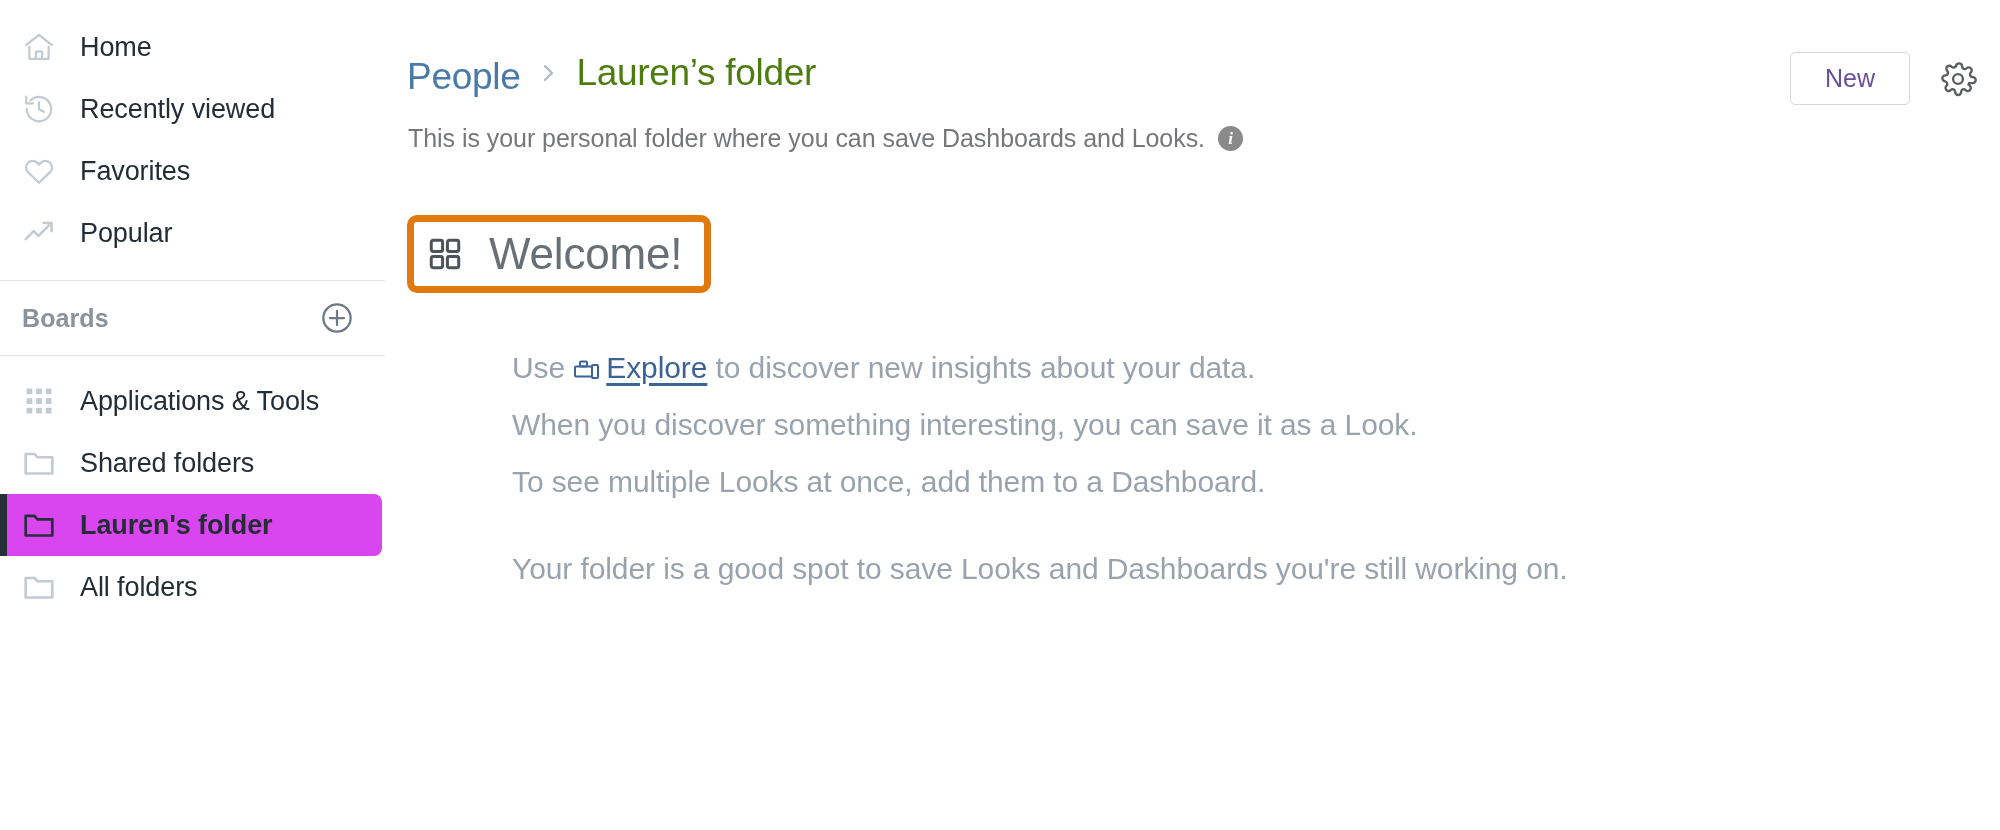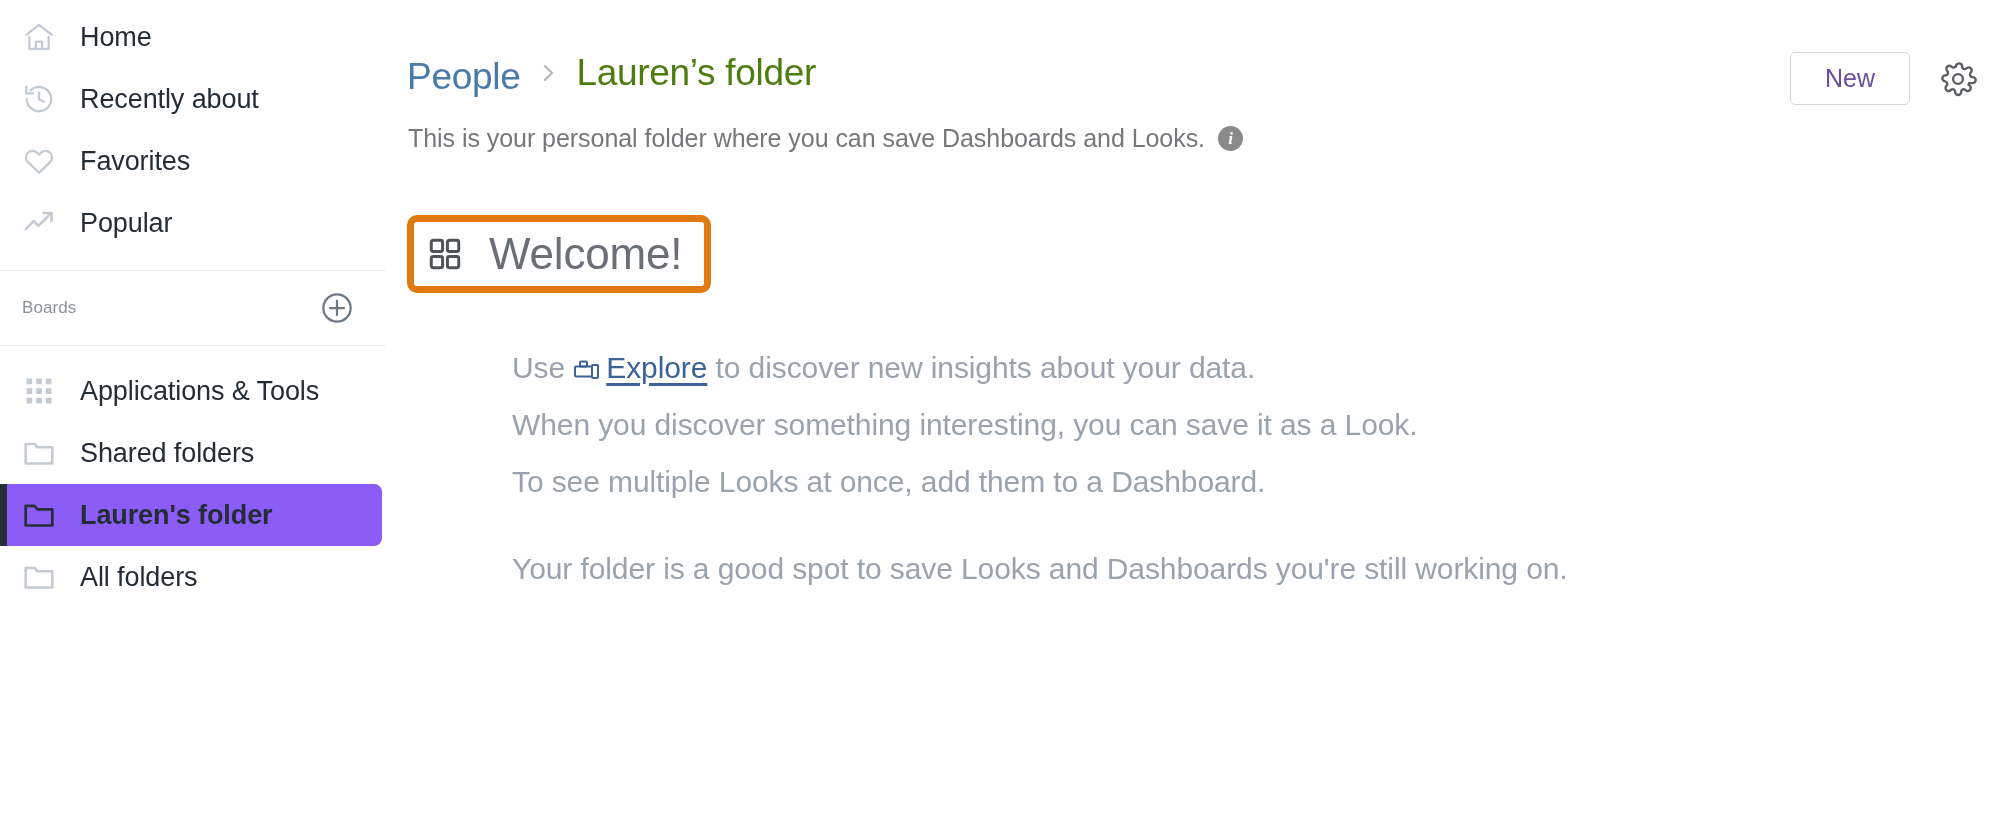--- a/index.html
+++ b/index.html
@@ -18,21 +18,21 @@
     background: #ffffff;
   }
 
   
   .sidebar {
     width: 385px;
     height: 646px;
     flex: 0 0 385px;
     background: #ffffff;
     position: relative;
-    padding-top: 6px;
+    padding-top: 16px;
   }
   .nav-item {
     position: relative;
     display: flex;
     align-items: center;
     height: 62px;
     padding-left: 22px;
     cursor: pointer;
     border-radius: 0 8px 8px 0;
   }
@@ -45,21 +45,21 @@
     justify-content: center;
     margin-right: 24px;
   }
   .nav-item .nav-label {
     font-size: 27px;
     color: #242c35;
     letter-spacing: -0.1px;
     white-space: nowrap;
   }
   .nav-item.selected {
-    background: #8b5cf6;
+    background: #d946ef;
     margin-right: 3px;
   }
   .nav-item.selected .nav-label {
     font-weight: bold;
   }
   .sel-bar {
     position: absolute;
     left: 0; top: 0;
     width: 7px; height: 100%;
     background: #262e38;
@@ -72,23 +72,23 @@
     width: 385px;
   }
   .section-head {
     display: flex;
     align-items: center;
     justify-content: space-between;
     height: 74px;
     padding: 0 30px 0 22px;
   }
   .section-title {
-    font-size: 17px;
+    font-size: 25px;
     color: #8a929c;
-    font-weight: normal;
+    font-weight: bold;
     letter-spacing: 0.1px;
   }
   .plus-btn {
     width: 36px; height: 36px;
     cursor: pointer;
     display: flex; align-items: center; justify-content: center;
   }
 
   
   .main {
@@ -253,21 +253,21 @@
     </div>
 
     <div class="nav-item">
       <span class="nav-icon">
         <svg width="34" height="34" viewBox="0 0 24 24" fill="none" stroke="#c3cad2" stroke-width="1.6" stroke-linecap="round" stroke-linejoin="round">
           <path d="M3.4 12a8.6 8.6 0 1 0 2.6-6.1"></path>
           <polyline points="3,3.3 3,8.1 7.8,8.1"></polyline>
           <polyline points="12,7.4 12,12.2 15.4,14"></polyline>
         </svg>
       </span>
-      <span class="nav-label">Recently about</span>
+      <span class="nav-label">Recently viewed</span>
     </div>
 
     <div class="nav-item">
       <span class="nav-icon">
         <svg width="34" height="34" viewBox="0 0 24 24" fill="none" stroke="#c3cad2" stroke-width="1.6" stroke-linecap="round" stroke-linejoin="round">
           <path d="M12 20.3 4.2 12.8a4.6 4.6 0 0 1 0-6.6 4.6 4.6 0 0 1 6.5 0l1.3 1.3 1.3-1.3a4.6 4.6 0 0 1 6.5 0 4.6 4.6 0 0 1 0 6.6z"></path>
         </svg>
       </span>
       <span class="nav-label">Favorites</span>
     </div>

